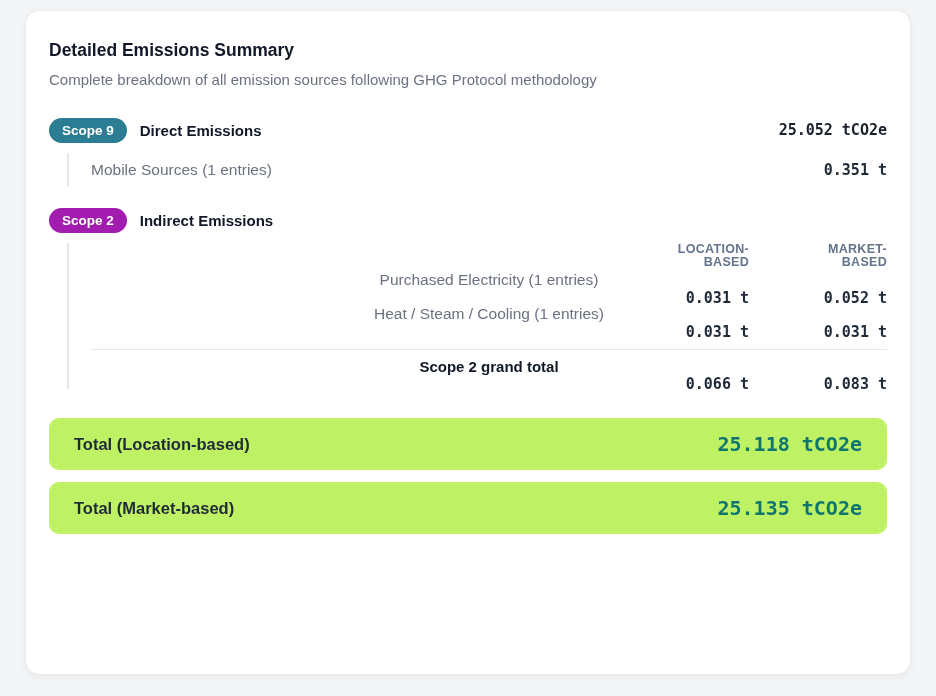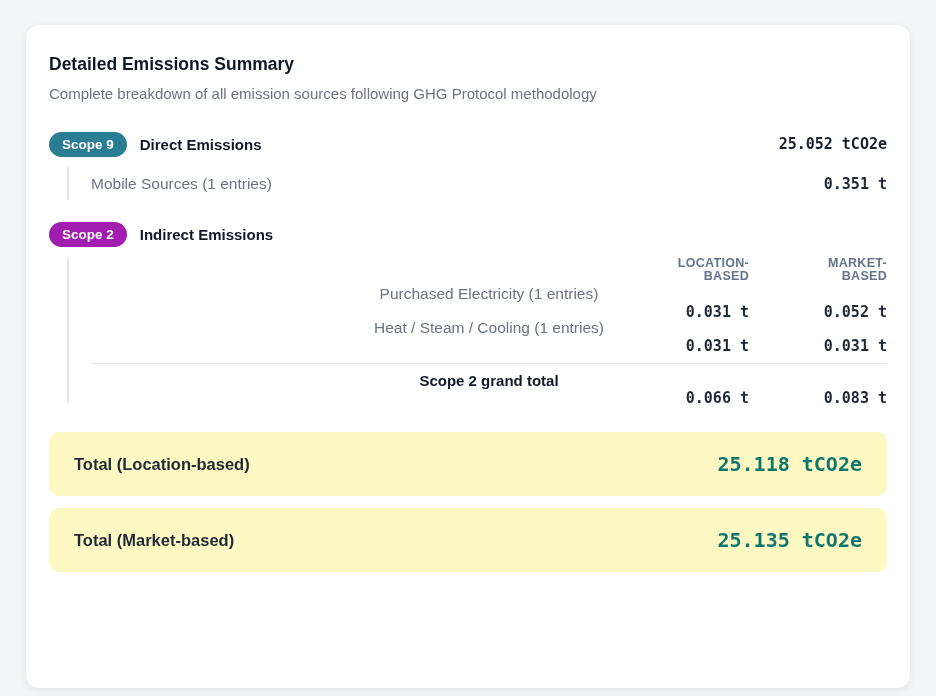--- a/index.html
+++ b/index.html
@@ -6,21 +6,21 @@
   html, body { width: 936px; height: 696px; }
   body {
     background: #f4f5f6;
     font-family: "Liberation Sans", sans-serif;
     color: #111827;
     position: relative;
     overflow: hidden;
   }
   .card {
     position: absolute;
-    left: 25px; top: 24px;
+    left: 25px; top: 10px;
     width: 886px; height: 665px;
     background: #ffffff;
     border: 1px solid #e8eaed;
     border-radius: 14px;
     box-shadow: 0 2px 6px rgba(0,0,0,0.06);
     padding: 24px 23px 24px 23px;
   }
   .card-title {
     font-size: 17.5px;
     font-weight: bold;
@@ -137,23 +137,23 @@
   .tcell + .tcell { margin-left: 42px; }
   .grand-total-row {
     border-top: 1px solid #e5e7eb;
     margin-top: 12px;
     padding-top: 8px;
     height: 40px;
   }
   .total-box {
     display: flex;
     align-items: center;
-    background: #fef9c3;
+    background: #bef264;
     border-radius: 10px;
-    height: 64px;
+    height: 52px;
     padding: 0 25px;
     margin-top: 29px;
   }
   .total-box + .total-box { margin-top: 12px; }
   .total-label {
     font-size: 16.5px;
     font-weight: bold;
     color: #1f2937;
   }
   .total-value {

